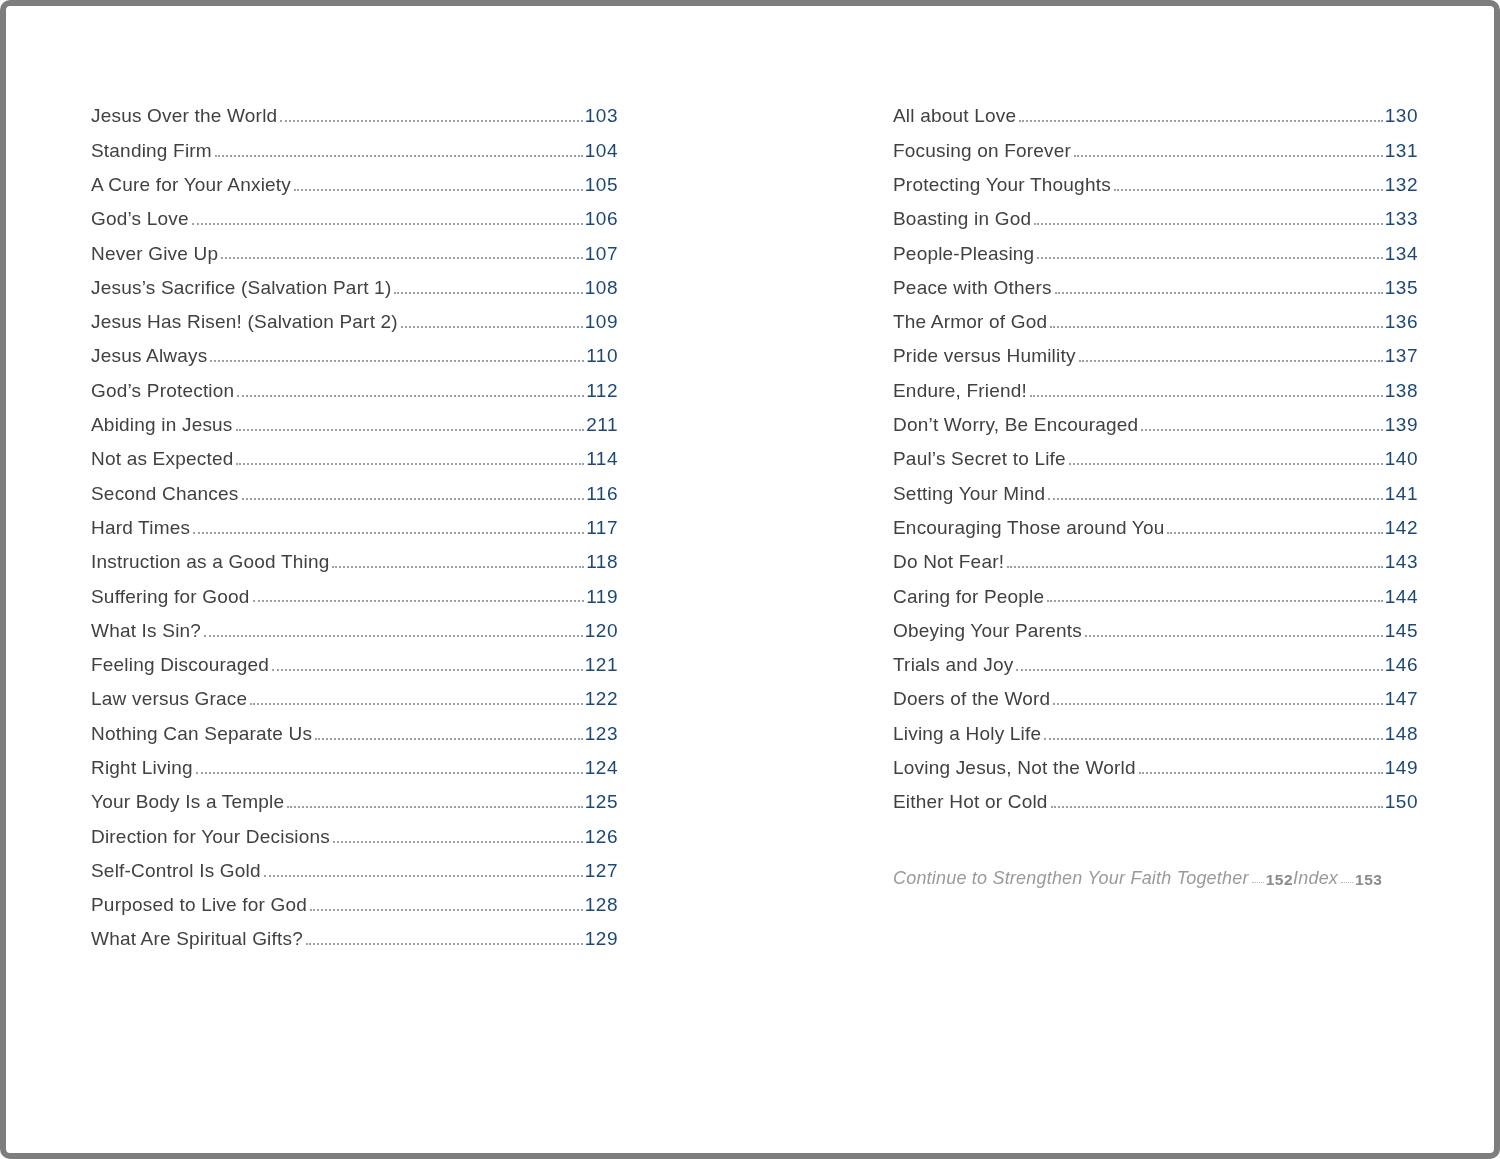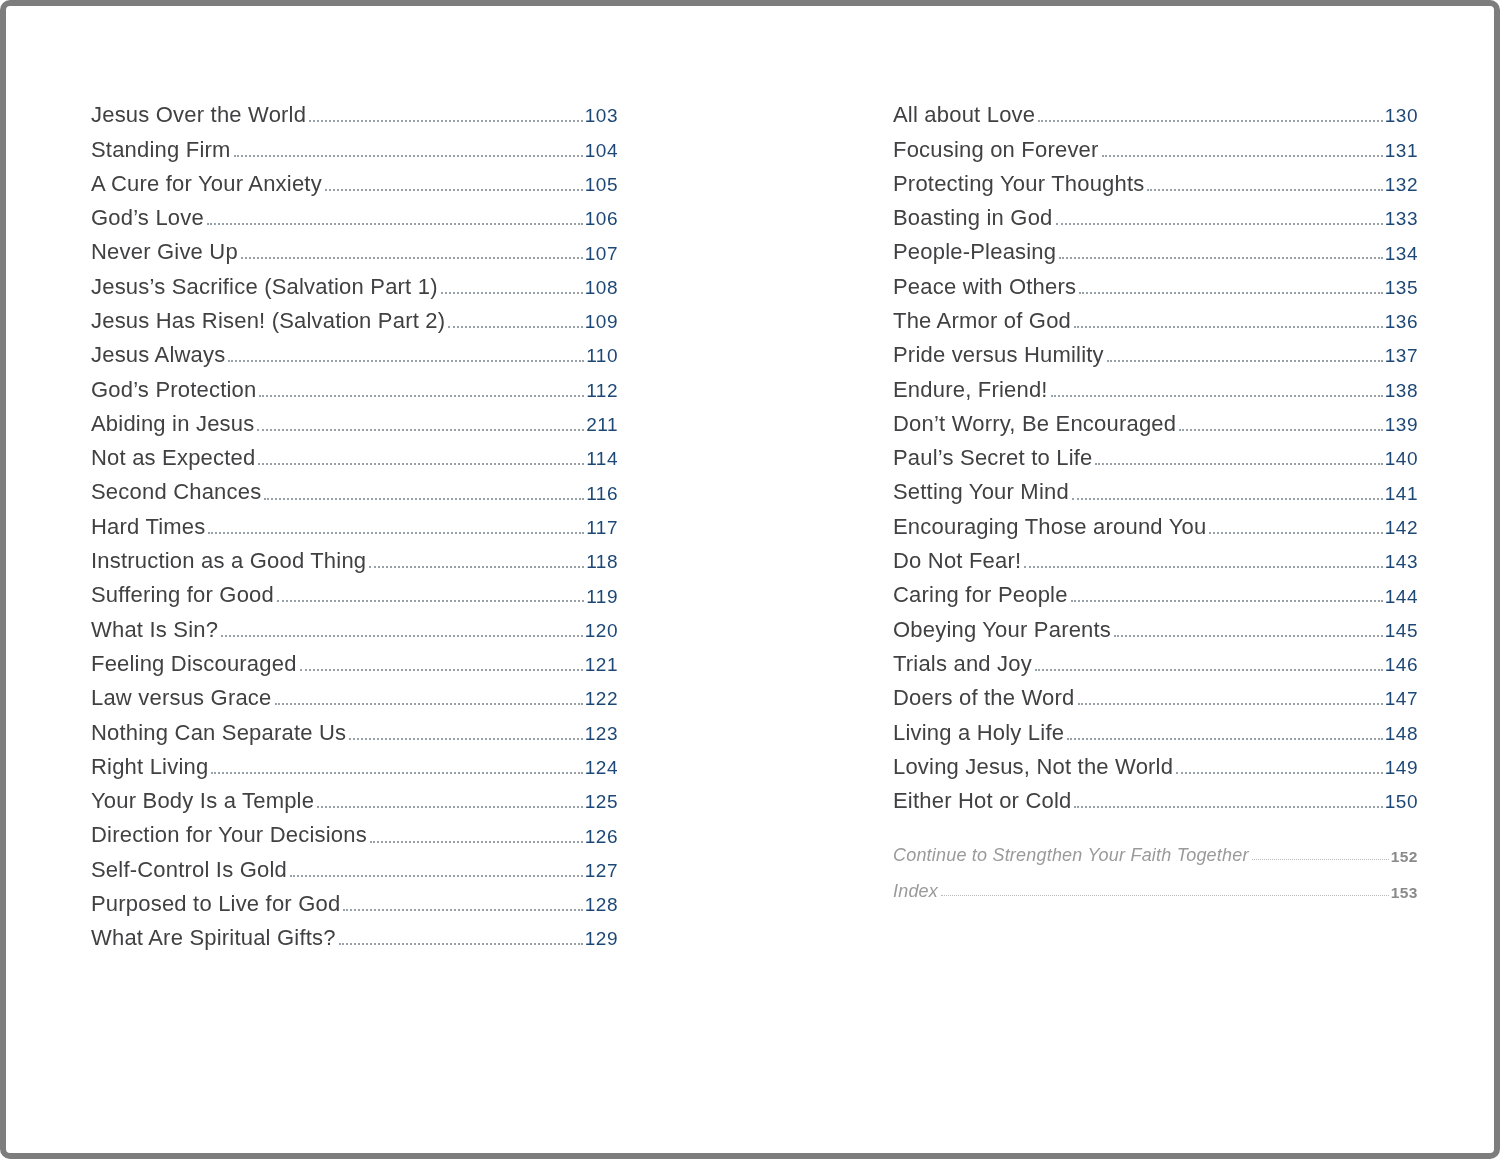--- a/index.html
+++ b/index.html
@@ -18,30 +18,30 @@
     background: #ffffff;
     overflow: hidden;
   }
   .toc-column {
     position: absolute;
     top: 86px;
     display: flex;
     flex-direction: column;
   }
   .toc-column.left  { left: 85px;  width: 527px; }
-  .toc-column.right { left: 887px; width: 525px; }
+  .toc-column.right { left: 887px; width: 525px; gap: 23px; }
 
   .toc-row {
     height: 34.3px;
     display: flex;
     align-items: flex-end;
   }
   .toc-title {
     flex: 0 0 auto;
-    font-size: 22px;
+    font-size: 19px;
     color: #414042;
     letter-spacing: 0.2px;
     white-space: nowrap;
     line-height: 1.05;
   }
   .toc-leader {
     flex: 1 1 auto;
     border-bottom: 2px dotted #98a0a8;
     margin: 0 2px 4px 3px;
     min-width: 12px;
@@ -51,21 +51,20 @@
     font-size: 19px;
     font-weight: 400;
     color: #1d4876;
     letter-spacing: 0.5px;
     line-height: 1.05;
   }
 
   .back-matter {
     margin-top: 17px;
     display: flex;
-    flex-direction: column;
   }
   .back-matter .toc-row { height: 36px; }
   .back-matter .toc-title {
     font-style: italic;
     color: #9a9a9a;
     font-size: 18px;
     font-weight: 300;
   }
   .back-matter .toc-leader {
     border-bottom: 1.5px dotted #b8b8b8;

